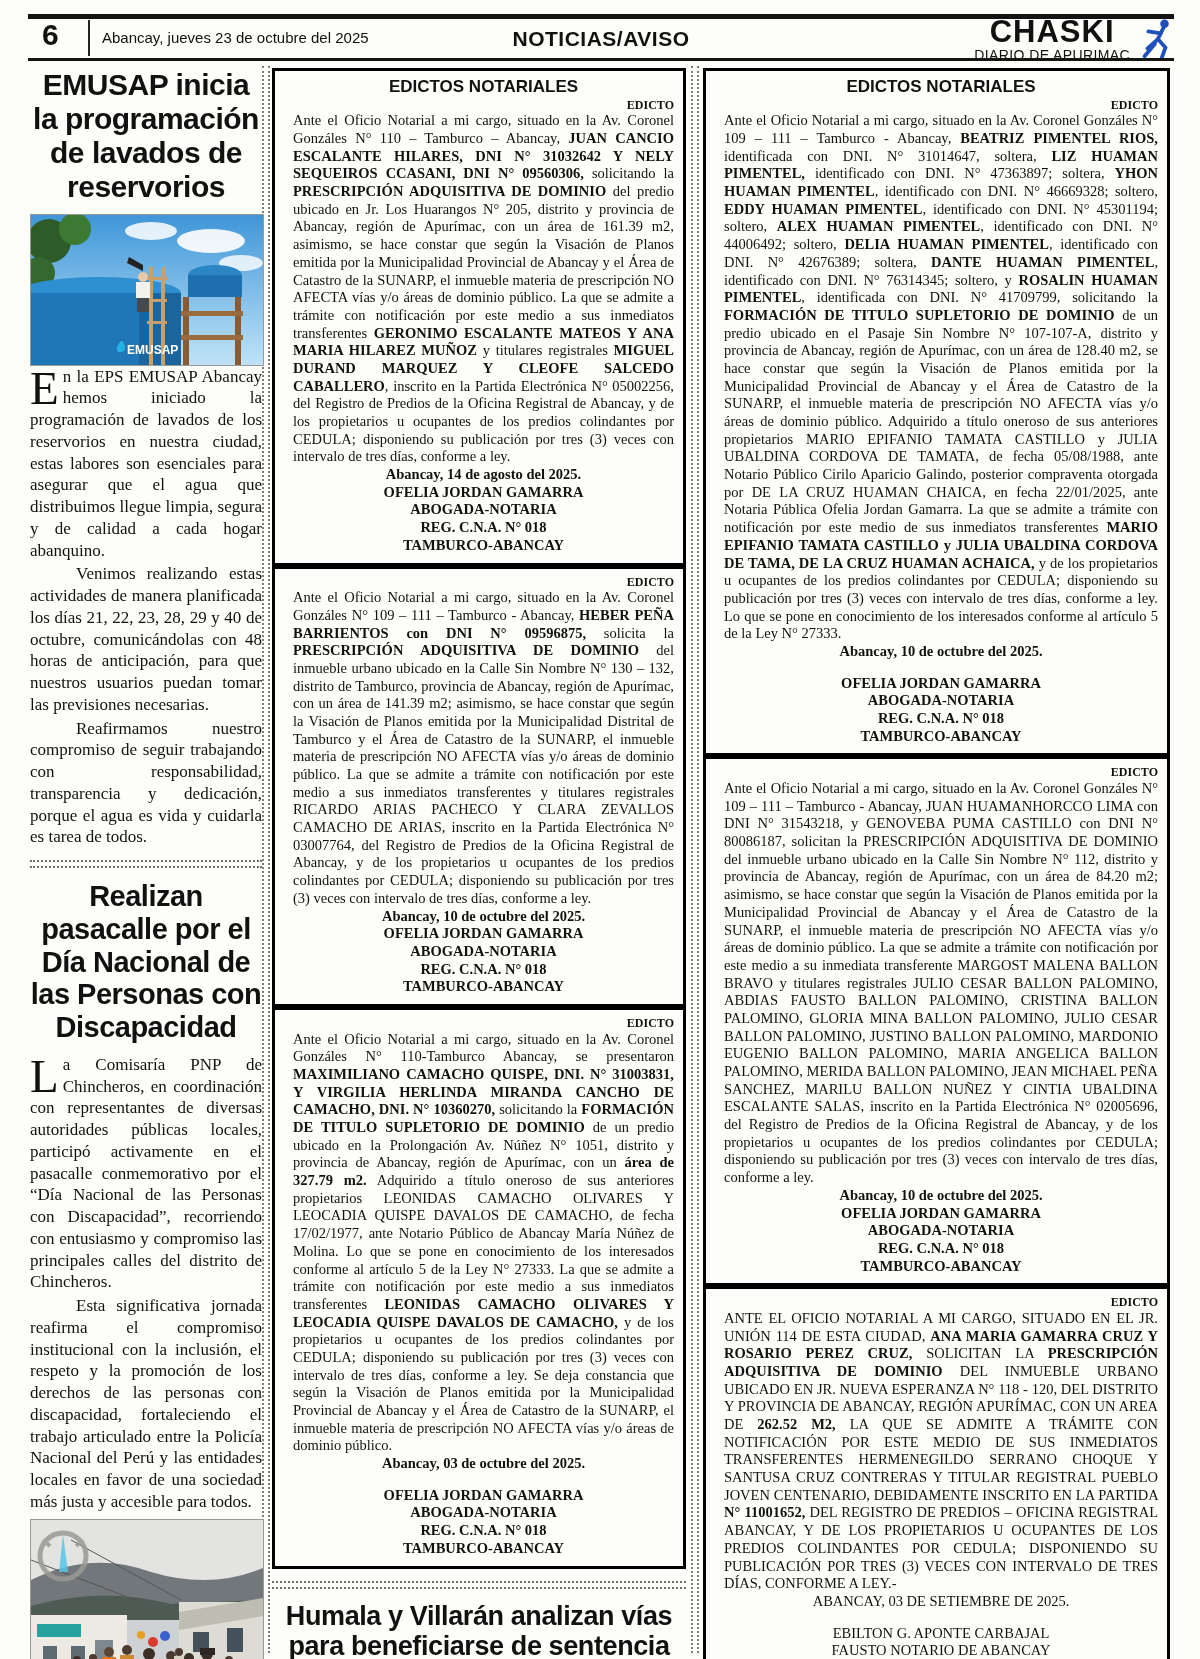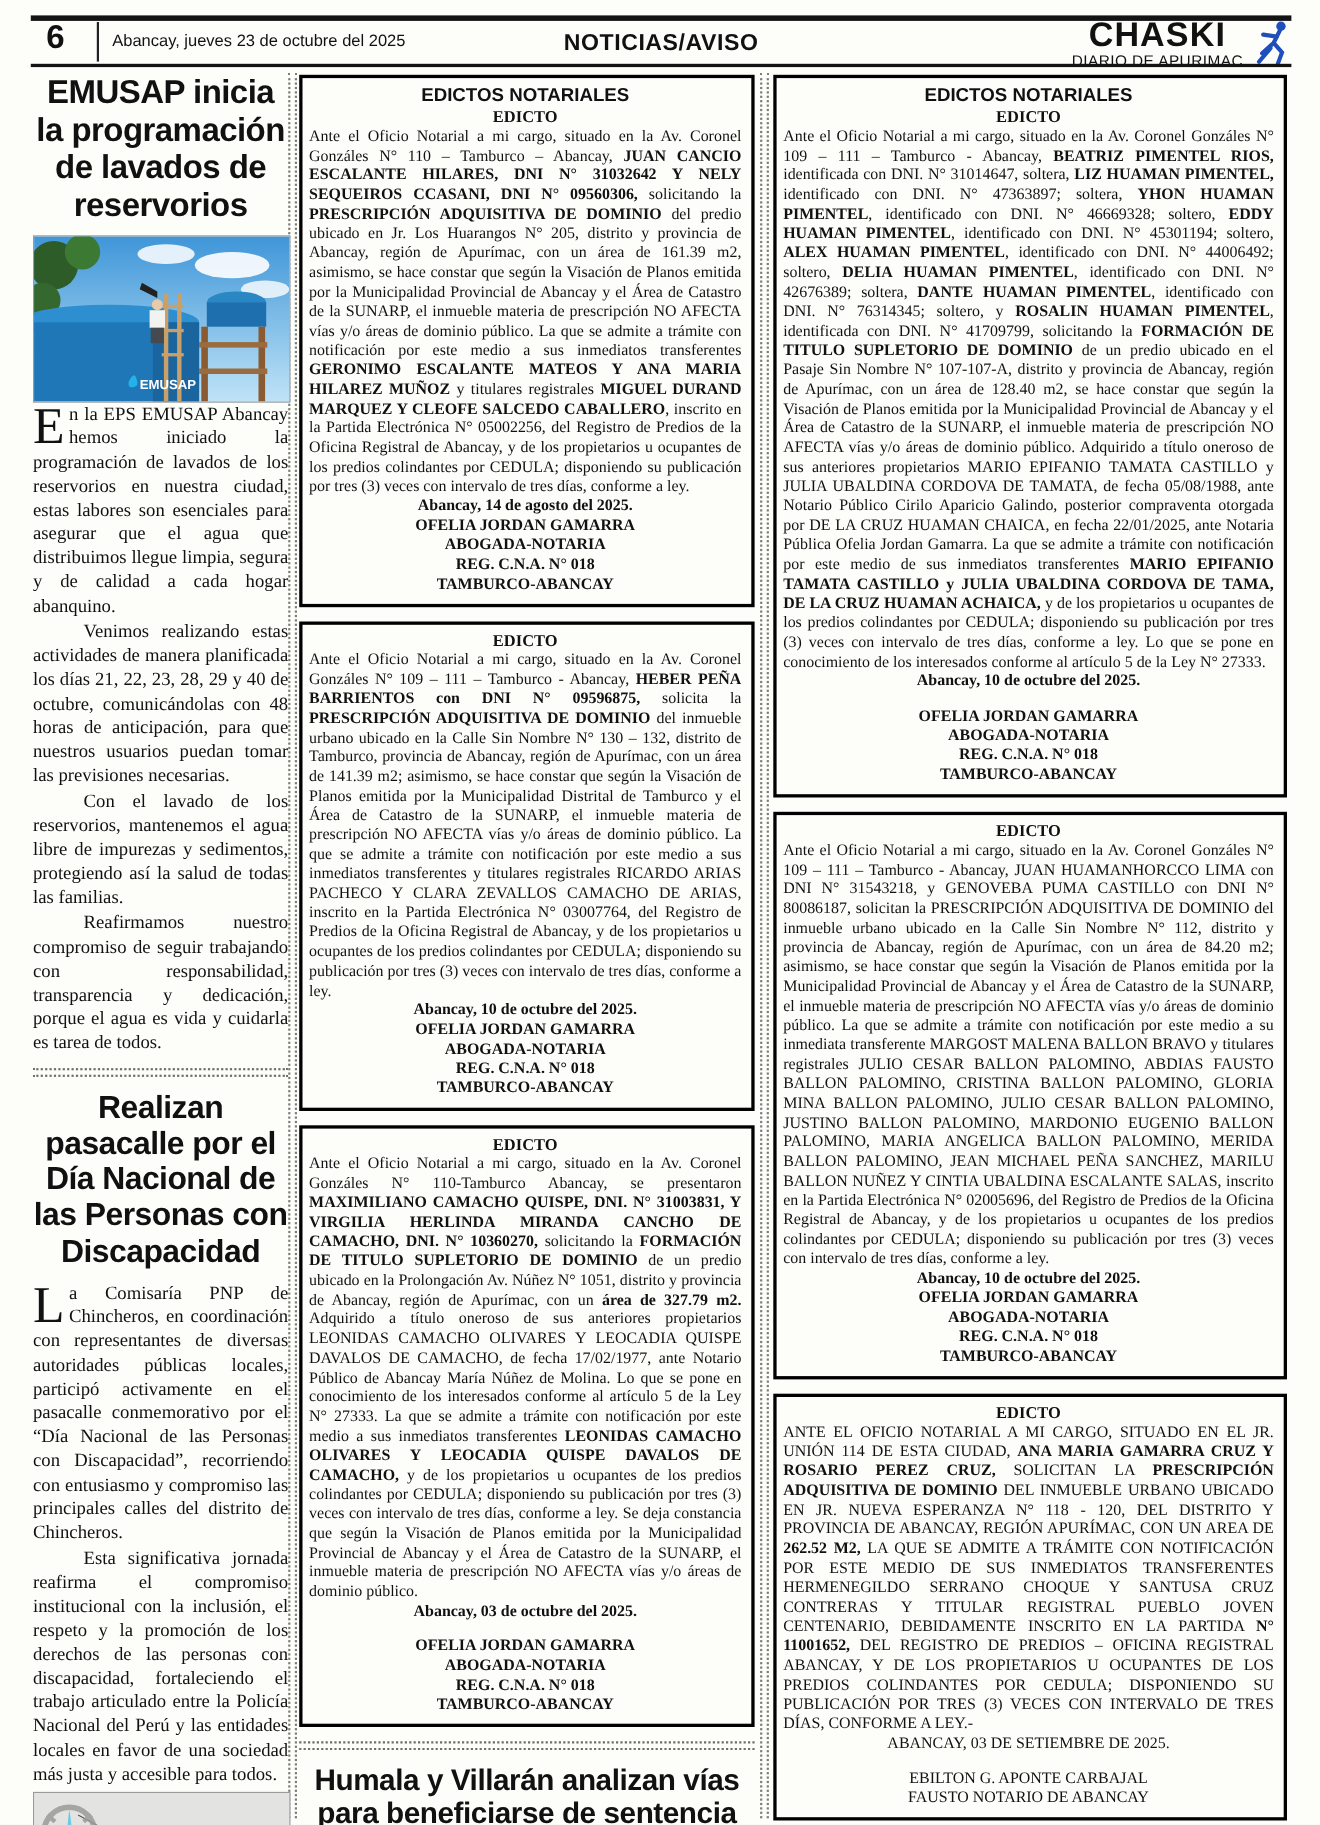--- a/index.html
+++ b/index.html
@@ -29,24 +29,24 @@
   .vsep1{left:262px;} .vsep2{left:691px;}
 
   .headline{font-family:"Liberation Sans",sans-serif;font-weight:bold;text-align:center;
             font-size:30px;line-height:1.13;margin:0 0 10px 0;letter-spacing:-.5px;}
   .photo{display:block;width:232px;border:1px solid #9a9a96;background:#cde;}
   .lbody{font-size:17px;line-height:1.28;text-align:justify;margin:0 0 2px 0;}
   .lbody.indent{text-indent:46px;}
   .dropcap::first-letter{float:left;font-size:47px;line-height:.82;padding:3px 4px 0 0;}
   .dotted-rule{height:4px;border-top:2px dotted #6e6e6a;border-bottom:2px dotted #6e6e6a;margin:12px 0 12px 0;}
 
-  .edicto{border:3px solid #000;padding:6px 9px 8px 6px;margin-bottom:13px;
+  .edicto{border:3px solid #000;padding:6px 9px 8px 18px;
           font-size:14.5px;line-height:1.22;text-align:justify;}
   .ed-label{font-family:"Liberation Sans",sans-serif;font-weight:bold;font-size:17px;text-align:center;}
-  .ed-heading{font-weight:bold;font-size:15px;text-align:center;}
+  .ed-heading{font-weight:bold;font-size:12px;text-align:right;}
   .ed-body{margin:0;}
   .bb{font-weight:bold;}
   .closing{text-align:center;}
   .closing.bold div{font-weight:bold;}
   .closing .gap-after{margin-bottom:14px;}
 
   .humala-title{font-family:"Liberation Sans",sans-serif;font-weight:bold;text-align:center;
                 font-size:27px;line-height:1.12;margin:6px 0 10px 0;letter-spacing:-.4px;}
 </style>
 </head>
@@ -117,21 +117,20 @@
       <rect x="106" y="83" width="12" height="14" fill="#444a50"></rect>
       <path d="M96 48 L112 56 L112 50 L98 42 Z" fill="#222"></path>
       <g>
         <path d="M86 132 q5 -10 7 -3 q3 7 -3 8 q-5 1 -4 -5" fill="#25b2e8"></path>
         <text x="96" y="139" font-family="Liberation Sans, sans-serif" font-size="12" font-weight="bold" fill="#ffffff">EMUSAP</text>
       </g>
     </svg>
 
     <p class="lbody dropcap">En la EPS EMUSAP Abancay hemos iniciado la programación de lavados de los reservorios en nuestra ciudad, estas labores son esenciales para asegurar que el agua que distribuimos llegue limpia, segura y de calidad a cada hogar abanquino.</p>
     <p class="lbody indent">Venimos realizando estas actividades de manera planificada los días 21, 22, 23, 28, 29 y 40 de octubre, comunicándolas con 48 horas de anticipación, para que nuestros usuarios puedan tomar las previsiones necesarias.</p>
-    <p class="lbody indent">Con el lavado de los reservorios, mantenemos el agua libre de impurezas y sedimentos, protegiendo así la salud de todas las familias.</p>
     <p class="lbody indent">Reafirmamos nuestro compromiso de seguir trabajando con responsabilidad, transparencia y dedicación, porque el agua es vida y cuidarla es tarea de todos.</p>
 
     <div class="dotted-rule"></div>
 
     <h1 class="headline" style="font-size:29px;">Realizan pasacalle por el Día Nacional de las Personas con Discapacidad</h1>
 
     <p class="lbody dropcap">La Comisaría PNP de Chincheros, en coordinación con representantes de diversas autoridades públicas locales, participó activamente en el pasacalle conmemorativo por el “Día Nacional de las Personas con Discapacidad”, recorriendo con entusiasmo y compromiso las principales calles del distrito de Chincheros.</p>
     <p class="lbody indent">Esta significativa jornada reafirma el compromiso institucional con la inclusión, el respeto y la promoción de los derechos de las personas con discapacidad, fortaleciendo el trabajo articulado entre la Policía Nacional del Perú y las entidades locales en favor de una sociedad más justa y accesible para todos.</p>
 
     <svg class="photo" style="margin-top:6px;" viewBox="0 0 232 205">

